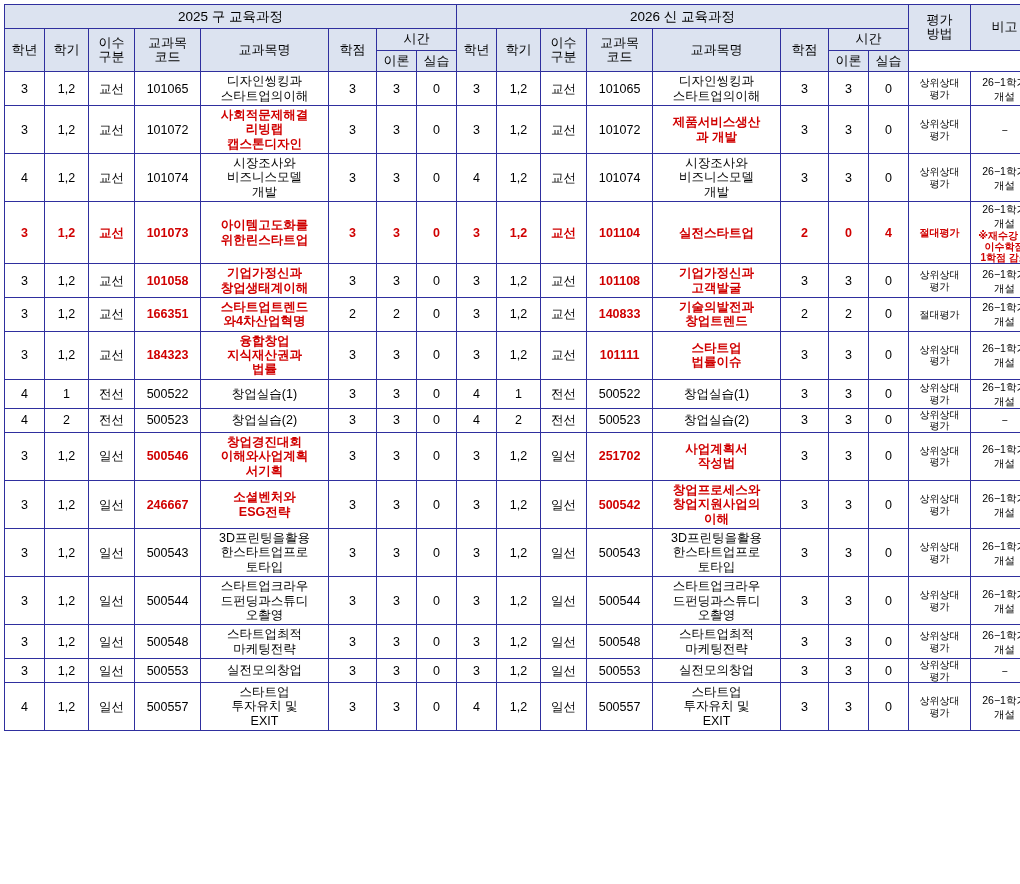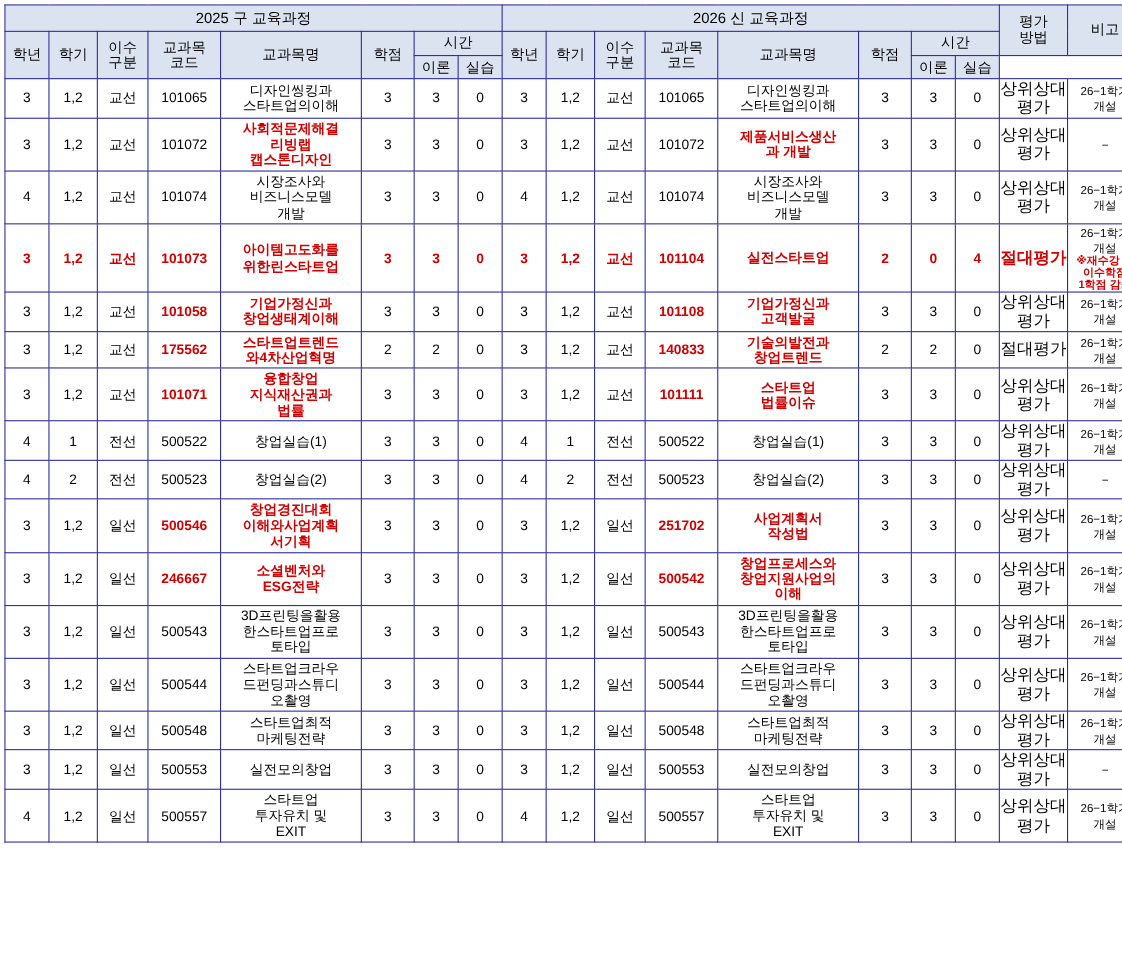--- a/index.html
+++ b/index.html
@@ -6,21 +6,21 @@
   body{font-family:"Liberation Sans","DejaVu Sans",sans-serif;color:#000;}
   #sheet{width:1020px;height:884px;box-sizing:border-box;padding:4px 4px 0 4px;}
   table{border-collapse:collapse;table-layout:fixed;width:1012px;}
   td,th{border:1px solid #2f2f9e;padding:0;text-align:center;vertical-align:middle;font-size:12.5px;line-height:1.12;}
   thead th{background:#dce3f0;font-weight:normal;color:#000;font-size:13px;padding:3px 1px;}
   thead th.grouphdr{font-size:13.5px;padding:4px 2px;}
   td.cell{height:1px;}
   .red{color:#d00000;font-weight:bold;}
   .xsmall{font-size:10px;line-height:1.1;}
   .note{font-size:10.5px;line-height:1.15;}
-  .eval{font-size:15px;line-height:1.15;}
+  .eval{font-size:10px;line-height:1.15;}
   .subj{font-size:12.5px;line-height:1.15;padding:2px 13px;}
   col.c-y{width:40px}
   col.c-s{width:44px}
   col.c-t{width:46px}
   col.c-code{width:66px}
   col.c-name{width:128px}
   col.c-cr{width:48px}
   col.c-th{width:40px}
   col.c-pr{width:40px}
   col.c-eval{width:62px}
@@ -195,41 +195,41 @@
           <td class="cell">3</td>
           <td class="cell">3</td>
           <td class="cell">0</td>
           <td class="cell eval">상위상대<br>평가</td>
           <td class="cell"><span class="note">26−1학기<br>개설</span></td>
         </tr>
         <tr>
           <td class="cell">3</td>
           <td class="cell">1,2</td>
           <td class="cell">교선</td>
-          <td class="cell red">175562</td>
+          <td class="cell red">166351</td>
           <td class="cell subj red">스타트업트렌드<br>와4차산업혁명</td>
           <td class="cell">2</td>
           <td class="cell">2</td>
           <td class="cell">0</td>
           <td class="cell">3</td>
           <td class="cell">1,2</td>
           <td class="cell">교선</td>
           <td class="cell red">140833</td>
           <td class="cell subj red">기술의발전과<br>창업트렌드</td>
           <td class="cell">2</td>
           <td class="cell">2</td>
           <td class="cell">0</td>
           <td class="cell eval">절대평가</td>
           <td class="cell"><span class="note">26−1학기<br>개설</span></td>
         </tr>
         <tr>
           <td class="cell">3</td>
           <td class="cell">1,2</td>
           <td class="cell">교선</td>
-          <td class="cell red">101071</td>
+          <td class="cell red">184323</td>
           <td class="cell subj red">융합창업<br>지식재산권과<br>법률</td>
           <td class="cell">3</td>
           <td class="cell">3</td>
           <td class="cell">0</td>
           <td class="cell">3</td>
           <td class="cell">1,2</td>
           <td class="cell">교선</td>
           <td class="cell red">101111</td>
           <td class="cell subj red">스타트업<br>법률이슈</td>
           <td class="cell">3</td>

